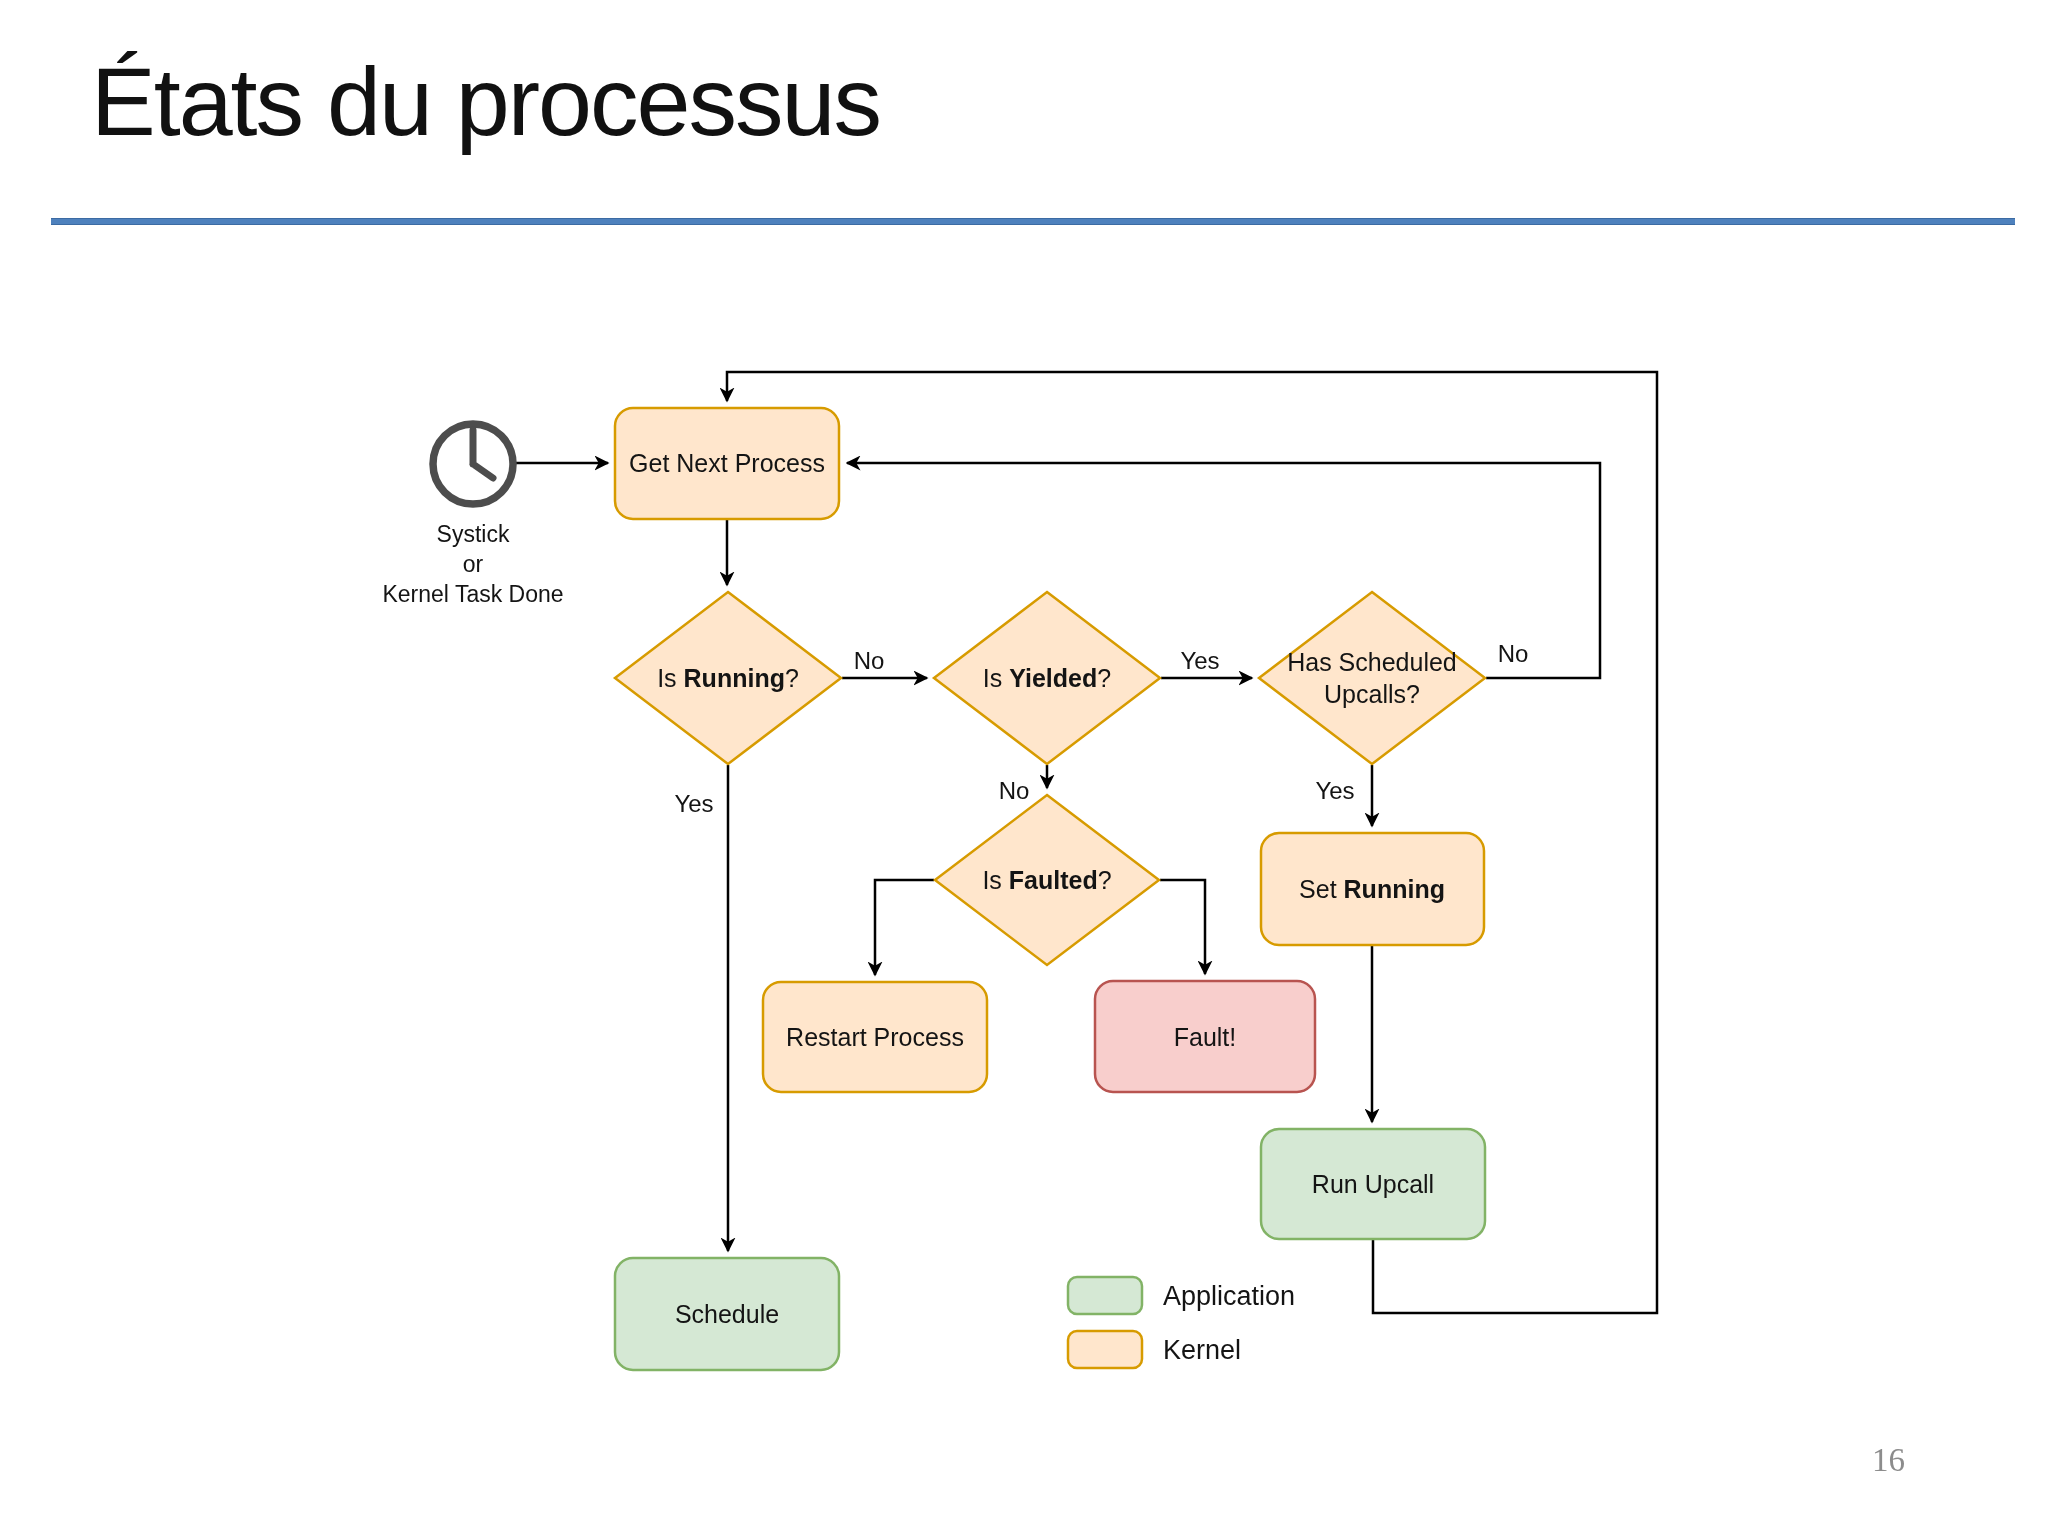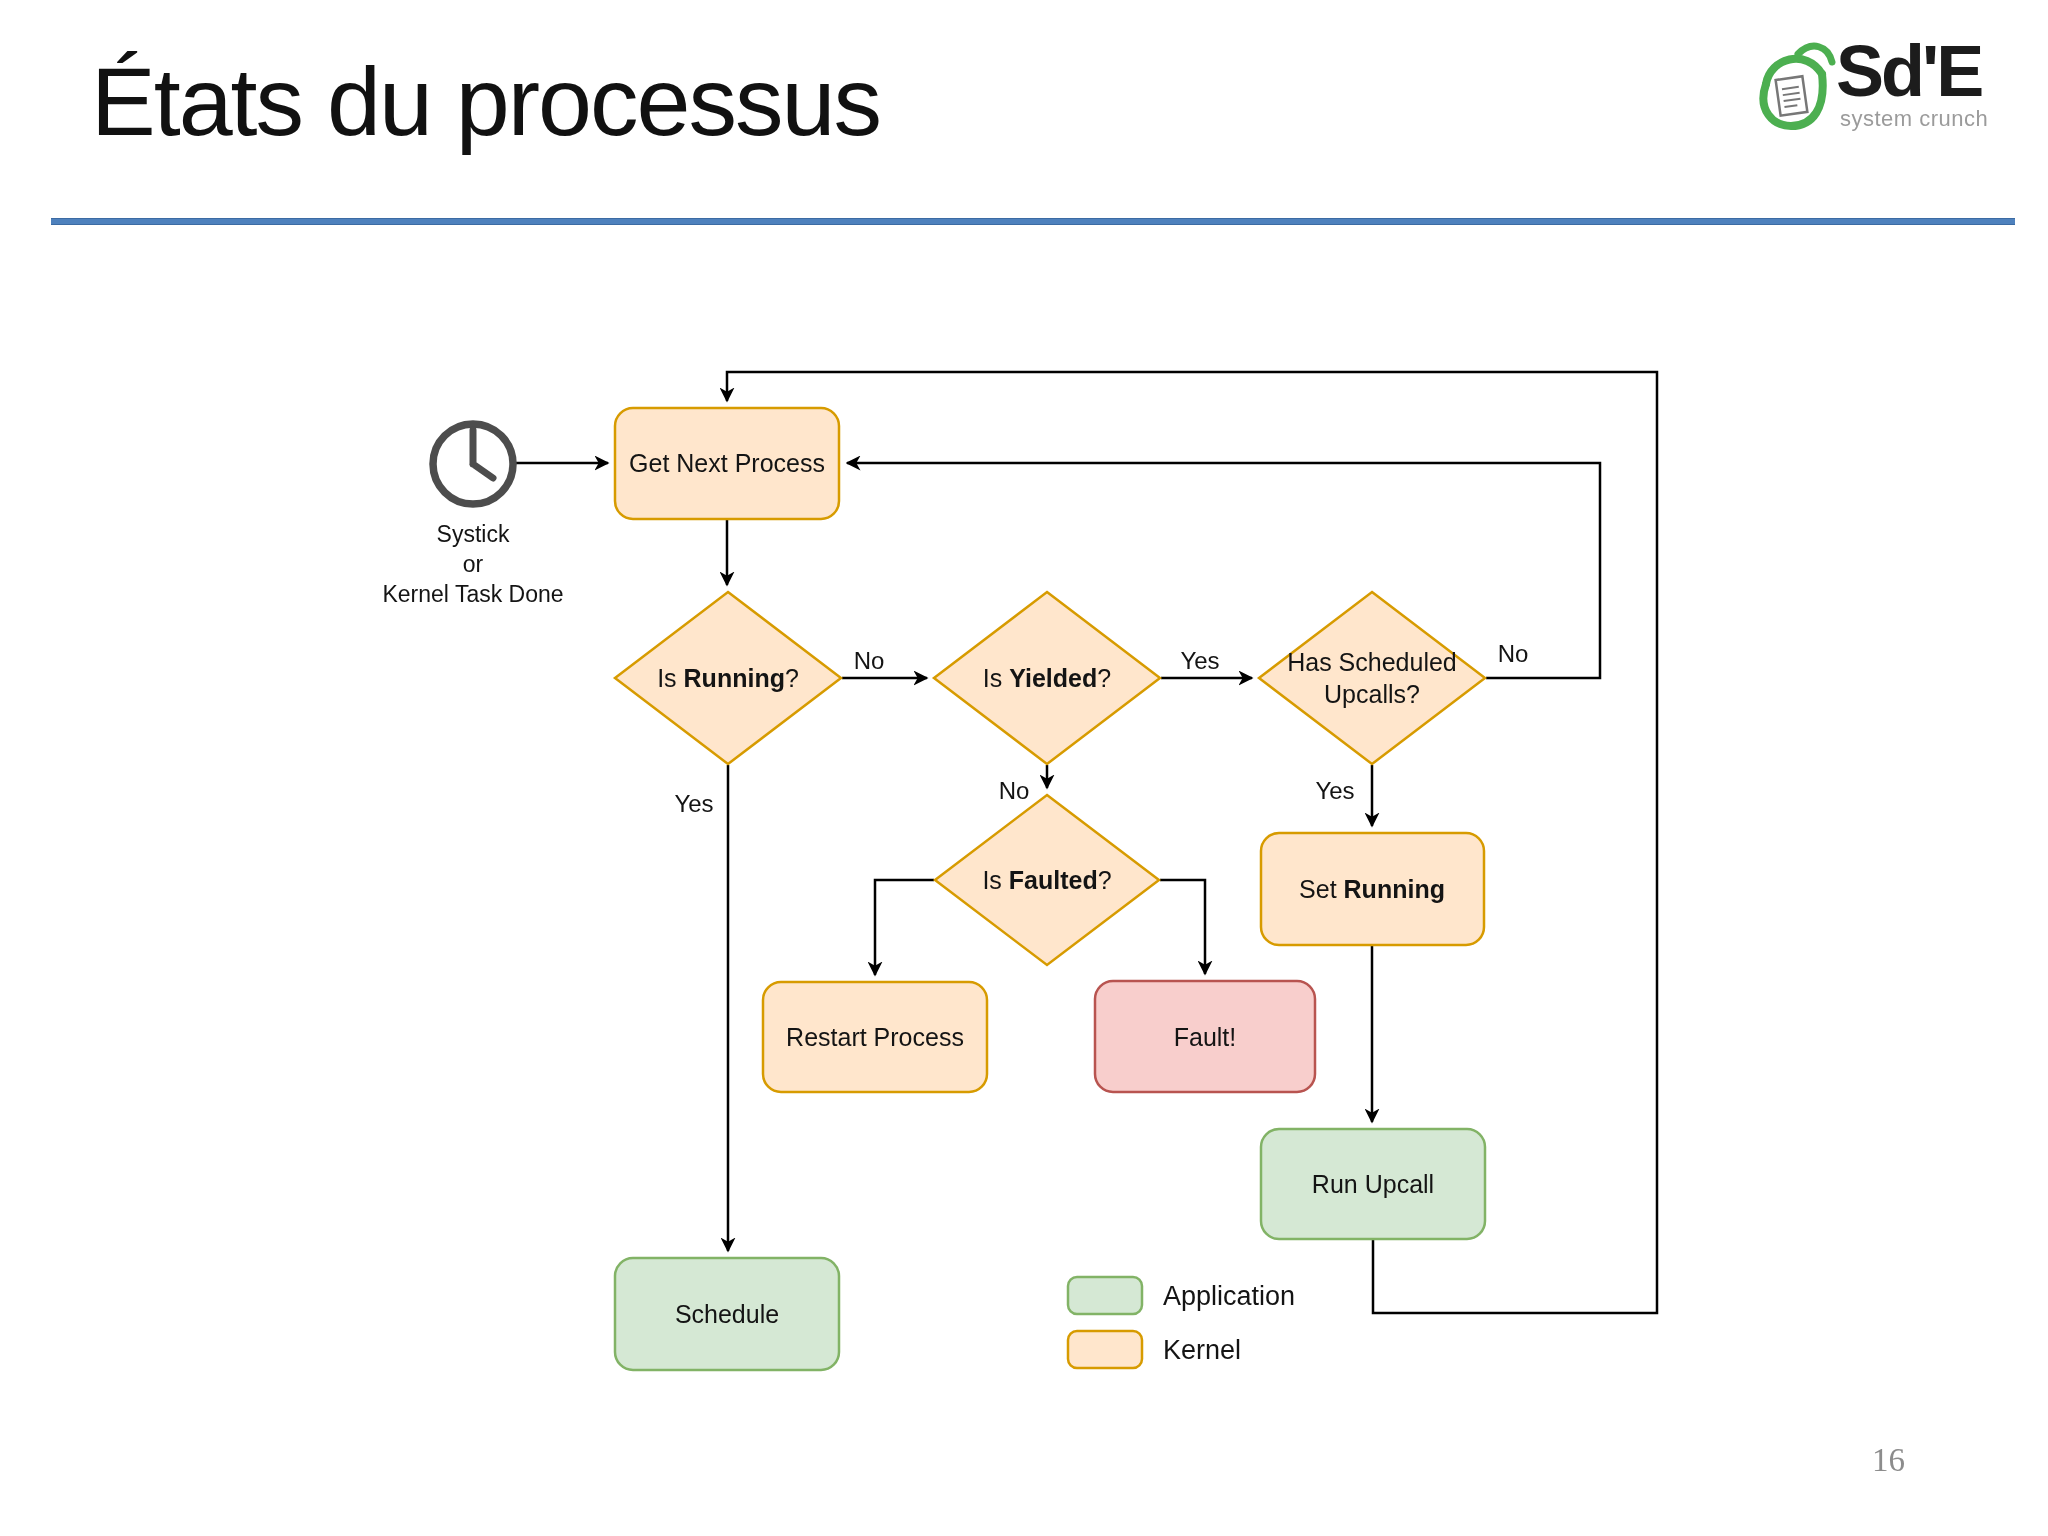--- a/index.html
+++ b/index.html
@@ -78,36 +78,20 @@
   .fault-shape { fill: #F8CECC; stroke: #B85450; stroke-width: 2.5; }
 </style>
 </head>
 <body>
 
 <div id="slide">
 
   <h1 id="page-title">États du processus</h1>
   <div id="title-rule"></div>
 
-  <div id="logo">
-    <svg id="logo-acorn" width="84" height="92" viewBox="0 0 84 92">
-      <path d="M 12,44 C 16,18 52,8 68,34" fill="none" stroke="#4CAF50" stroke-width="8" stroke-linecap="round"></path>
-      <path d="M 12,44 C 3,70 19,86 37,86 C 59,86 72,68 68,34" fill="none" stroke="#4CAF50" stroke-width="8" stroke-linecap="round"></path>
-      <path d="M 44,14 C 58,0 74,6 78,22" fill="none" stroke="#4CAF50" stroke-width="7" stroke-linecap="round"></path>
-      <g transform="rotate(-8 37 56)">
-        <rect x="24" y="38" width="27" height="36" fill="#ffffff" stroke="#777777" stroke-width="2.5"></rect>
-        <line x1="29" y1="48" x2="46" y2="48" stroke="#777777" stroke-width="2"></line>
-        <line x1="29" y1="54" x2="46" y2="54" stroke="#777777" stroke-width="2"></line>
-        <line x1="29" y1="60" x2="46" y2="60" stroke="#777777" stroke-width="2"></line>
-        <line x1="29" y1="66" x2="42" y2="66" stroke="#777777" stroke-width="2"></line>
-      </g>
-    </svg>
-    <div id="logo-brand">Sd'E</div>
-    <div id="logo-tagline">system crunch</div>
-  </div>
 
   <svg id="flow-svg" width="2048" height="1536" viewBox="0 0 2048 1536">
     <defs>
       <marker id="arrow" viewBox="0 0 10 10" refX="9" refY="5" markerWidth="6" markerHeight="6" orient="auto-start-reverse">
         <path d="M 0 0 L 10 5 L 0 10 L 2.8 5 z" fill="#000000"></path>
       </marker>
     </defs>
 
     <path class="edge" marker-end="url(#arrow)" d="M 514 463 L 608 463"></path>
     <path class="edge" marker-end="url(#arrow)" d="M 1373 1240 L 1373 1313 L 1657 1313 L 1657 372 L 727 372 L 727 401"></path>

